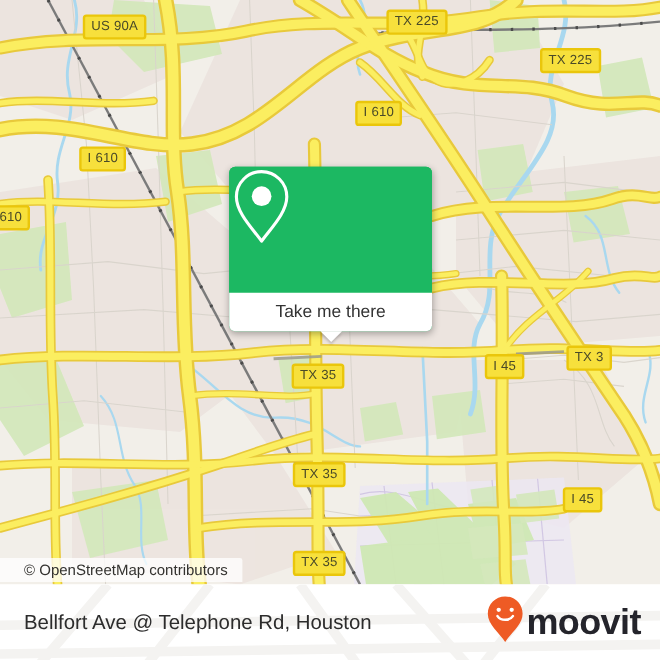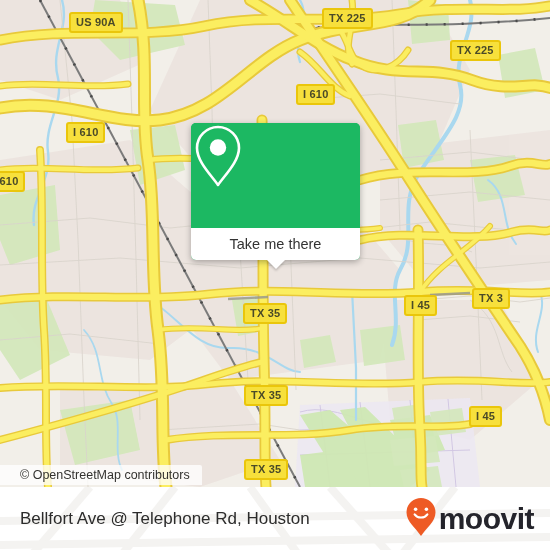--- a/index.html
+++ b/index.html
@@ -18,35 +18,35 @@
   }
   .map svg{position:absolute;left:0;top:0;}
 
   
   .shield{
     position:absolute;
     background:#f7e03c;
     border:2px solid #eac60b;
     border-radius:3px;
     color:#4a4a28;
-    font-weight:bold;
+    font-weight:normal;
     font-size:11px;
     line-height:13px;
     padding:2px 5px 2px 5px;
     white-space:nowrap;
     font-family:"Liberation Sans", sans-serif;
     letter-spacing:0.2px;
     box-sizing:border-box;
     text-align:center;
   }
 
   
   .callout{
     position:absolute;
-    left:191px;top:123px;width:169px;height:137px;
+    left:191px;top:139px;width:169px;height:137px;
     border-radius:5px;
     background:#1cb862;
     box-shadow:0 2px 6px rgba(0,0,0,.30);
     overflow:visible;
   }
   .callout-top{
     position:absolute;left:0;top:0;width:100%;height:105px;
     background:#1cb862;
     border-radius:5px 5px 0 0;
     display:flex;align-items:center;justify-content:center;

